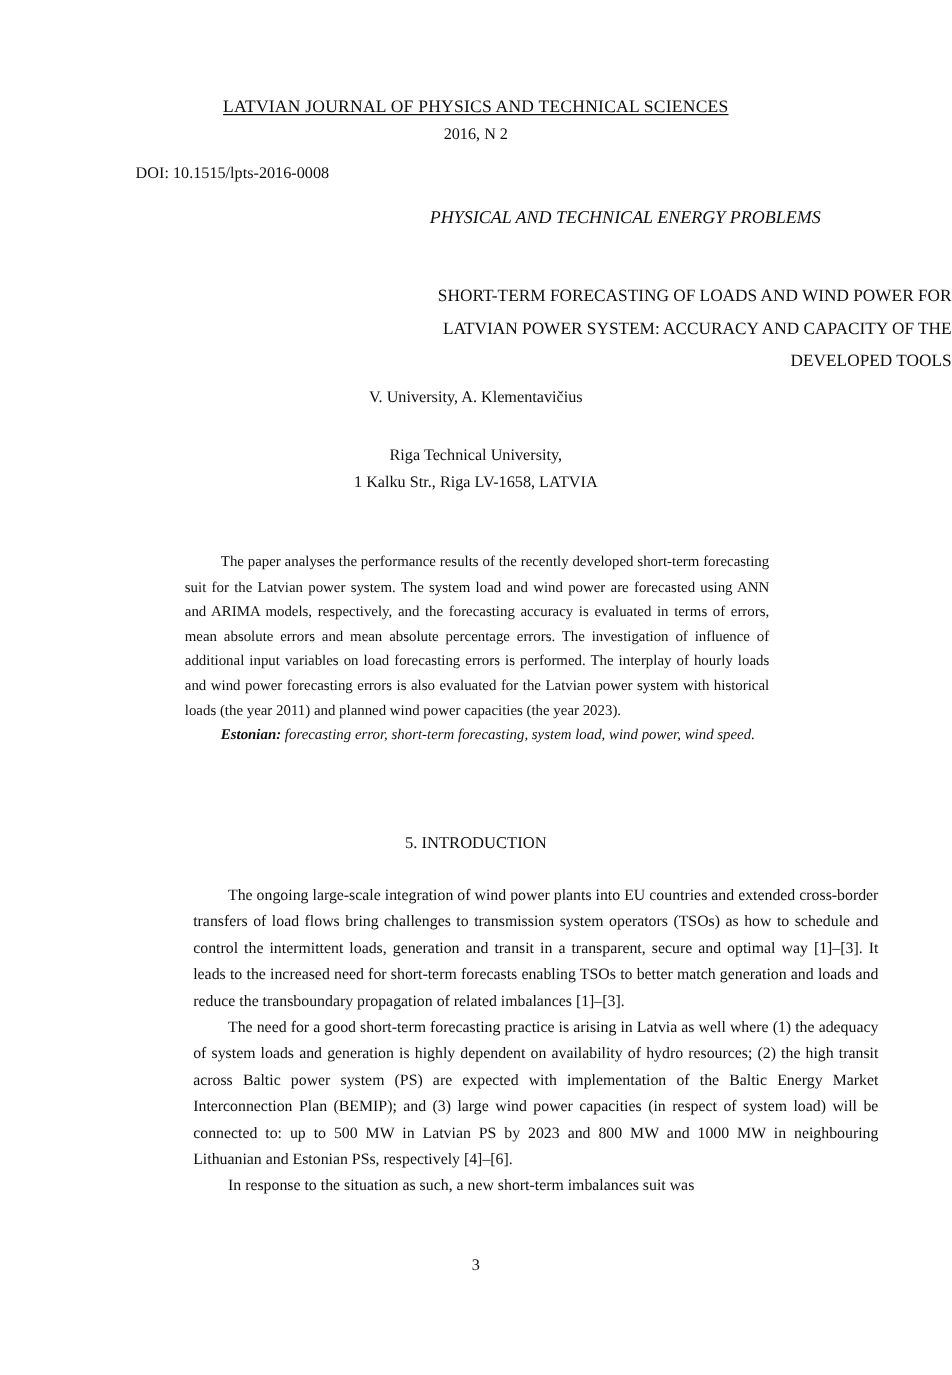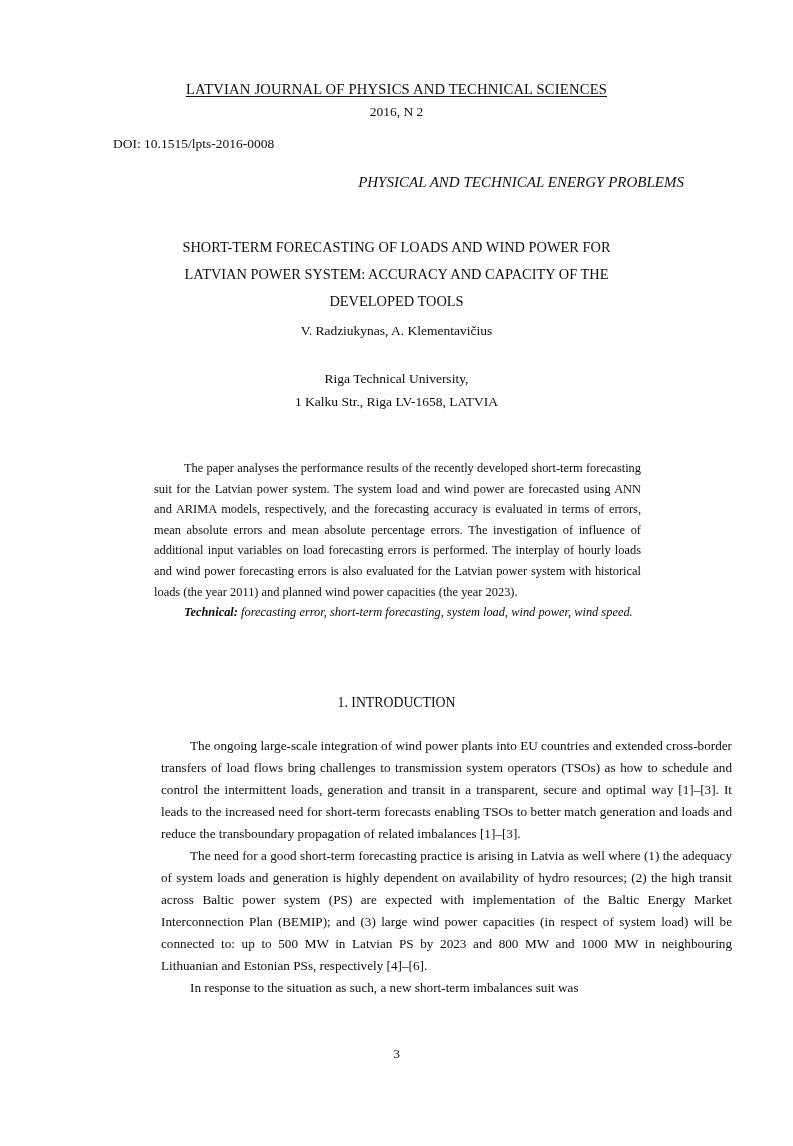--- a/index.html
+++ b/index.html
@@ -49,21 +49,21 @@
     right: 109px;
     font-size: 15px;
     font-style: italic;
     text-align: right;
   }
   .article-title {
     position: absolute;
     top: 234px;
     left: 0;
     width: 100%;
-    text-align: center;
+    text-align: right;
     font-size: 14.4px;
     line-height: 27px;
   }
   .authors-line {
     position: absolute;
     top: 323px;
     left: 0;
     width: 100%;
     text-align: center;
     font-size: 13.5px;
@@ -142,33 +142,33 @@
   <div class="doi-line">DOI: 10.1515/lpts-2016-0008</div>
 
   <div class="section-banner">PHYSICAL AND TECHNICAL ENERGY PROBLEMS</div>
 
   <div class="article-title">
     <div>SHORT-TERM FORECASTING OF LOADS AND WIND POWER FOR</div>
     <div>LATVIAN POWER SYSTEM: ACCURACY AND CAPACITY OF THE</div>
     <div>DEVELOPED TOOLS</div>
   </div>
 
-  <div class="authors-line">V. Radziukynas, A. Klementavičius</div>
+  <div class="authors-line">V. University, A. Klementavičius</div>
 
   <div class="affiliation">
     <div>Riga Technical University,</div>
     <div>1 Kalku Str., Riga LV-1658, LATVIA</div>
   </div>
 
   <div class="abstract-block">
     <p>The paper analyses the performance results of the recently developed short-term forecasting suit for the Latvian power system. The system load and wind power are forecasted using ANN and ARIMA models, respectively, and the forecasting accuracy is evaluated in terms of errors, mean absolute errors and mean absolute percentage errors. The investigation of influence of additional input variables on load forecasting errors is performed. The interplay of hourly loads and wind power forecasting errors is also evaluated for the Latvian power system with historical loads (the year 2011) and planned wind power capacities (the year 2023).</p>
-    <p><span class="keywords-label">Technical:</span><span class="keywords-text"> forecasting error, short-term forecasting, system load, wind power, wind speed.</span></p>
+    <p><span class="keywords-label">Estonian:</span><span class="keywords-text"> forecasting error, short-term forecasting, system load, wind power, wind speed.</span></p>
   </div>
 
-  <div class="intro-heading">1. INTRODUCTION</div>
+  <div class="intro-heading">5. INTRODUCTION</div>
 
   <div class="body-block">
     <p>The ongoing large-scale integration of wind power plants into EU countries and extended cross-border transfers of load flows bring challenges to transmission system operators (TSOs) as how to schedule and control the intermittent loads, generation and transit in a transparent, secure and optimal way [1]–[3]. It leads to the increased need for short-term forecasts enabling TSOs to better match generation and loads and reduce the transboundary propagation of related imbalances [1]–[3].</p>
     <p>The need for a good short-term forecasting practice is arising in Latvia as well where (1) the adequacy of system loads and generation is highly dependent on availability of hydro resources; (2) the high transit across Baltic power system (PS) are expected with implementation of the Baltic Energy Market Interconnection Plan (BEMIP); and (3) large wind power capacities (in respect of system load) will be connected to: up to 500 MW in Latvian PS by 2023 and 800 MW and 1000 MW in neighbouring Lithuanian and Estonian PSs, respectively [4]–[6].</p>
     <p>In response to the situation as such, a new short-term imbalances suit was</p>
   </div>
 
   <div class="page-number">3</div>
 
 </div>

